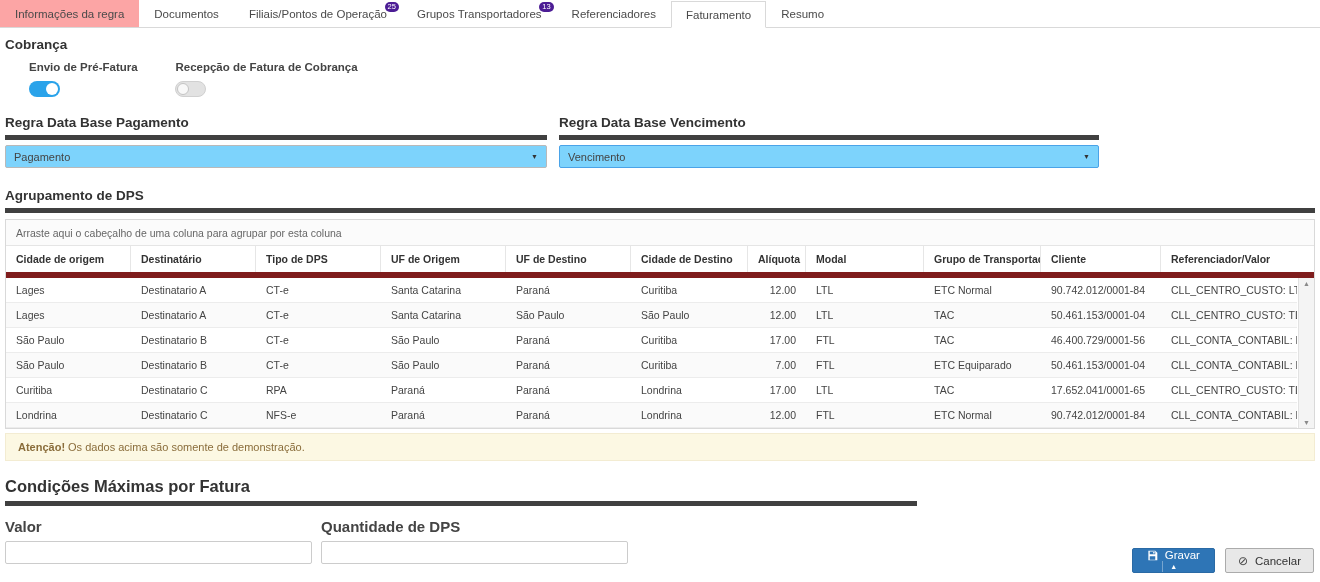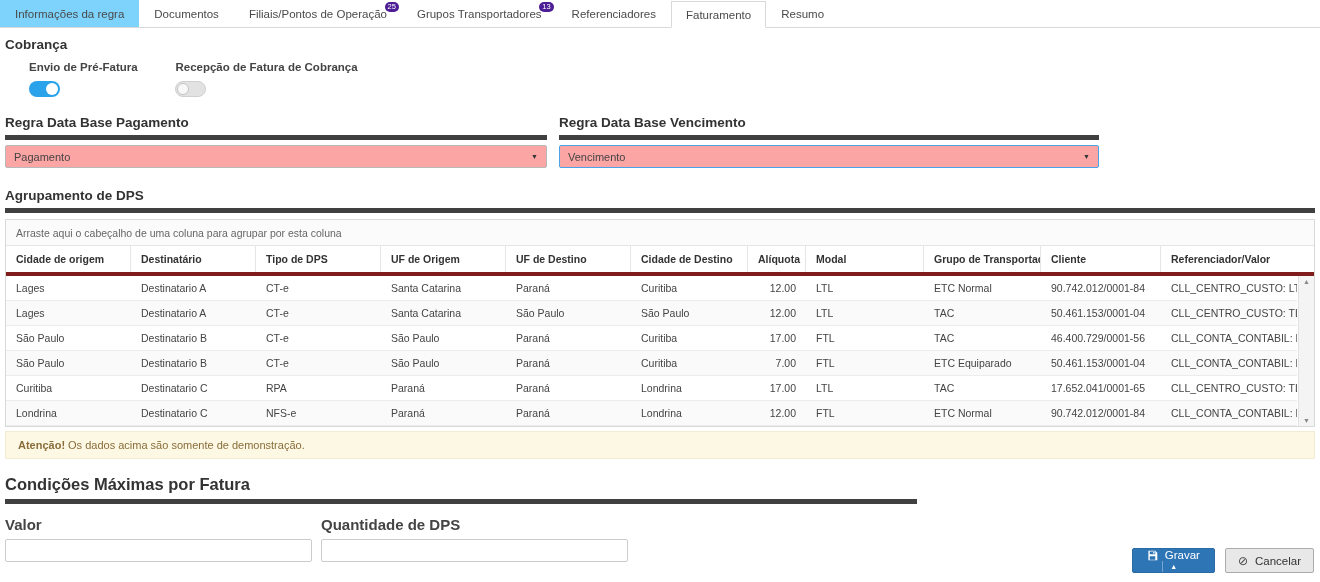--- a/index.html
+++ b/index.html
@@ -3,21 +3,21 @@
 <meta charset="utf-8">
 <style>
   * { margin:0; padding:0; box-sizing:border-box; }
   html,body { width:1320px; height:582px; background:#fff; overflow:hidden;
     font-family:"Liberation Sans","DejaVu Sans",sans-serif; color:#444; position:relative; }
 
   
   .tabbar { display:flex; align-items:flex-end; height:28px; border-bottom:1px solid #d9d9d9; padding-left:0; }
   .tab { position:relative; font-size:11.5px; color:#4a4a4a; padding:7px 14px 6px 14px; height:27px;
          cursor:pointer; white-space:nowrap; background:transparent; border:1px solid transparent; }
-  .tab.dimmed { background:#7dd3fc; }
+  .tab.dimmed { background:#fca5a5; }
   .tab.active { background:#fff; border:1px solid #d9d9d9; border-bottom:1px solid #fff; margin-bottom:-1px; }
   .tab .badge { position:absolute; top:1px; right:2px; background:#4c1d95; color:#fff; font-size:7.5px;
          line-height:10px; min-width:14px; text-align:center; border-radius:7px; padding:0 3px; }
 
   .content { padding:0 5px; position:relative; }
 
   
   .sec-title { font-weight:bold; color:#333; }
   .t14 { font-size:13.5px; }
   .t17 { font-size:16.5px; }
@@ -30,37 +30,37 @@
   .switch.on  { background:#2aa3ea; }
   .switch.off { background:#e2e2e2; border:1px solid #d0d0d0; }
   .knob { width:12px; height:12px; border-radius:50%; background:#fff; position:absolute; top:2px; }
   .switch.on  .knob { right:2px; }
   .switch.off .knob { left:1px; top:1px; border:1px solid #c4c4c4; background:#f8f8f8; }
 
   
   .select-row { display:flex; margin-top:18px; }
   .sel-col1 { width:542px; }
   .sel-col2 { width:540px; margin-left:12px; }
-  .selectbox { margin-top:5px; height:23px; border:1px solid #b9b9b9; border-radius:2px; background:#fca5a5;
+  .selectbox { margin-top:5px; height:23px; border:1px solid #b9b9b9; border-radius:2px; background:#7dd3fc;
       display:flex; align-items:center; justify-content:space-between; padding:0 8px; font-size:11px;
       color:#444; cursor:pointer; }
   .selectbox.focus { border:1px solid #4aa3e8; }
   .selectbox .arrow { font-size:7px; color:#333; }
 
   
   .grid-wrap { margin-top:20px; }
   .grid { border:1px solid #d9d9d9; margin-top:6px; position:relative; }
   .group-bar { height:26px; display:flex; align-items:center; padding-left:10px; font-size:10.5px;
       color:#666; background:#fbfbfb; border-bottom:1px solid #e5e5e5; }
   .grow { display:grid; grid-template-columns:125px 125px 125px 125px 125px 117px 58px 118px 117px 120px 1fr; }
   .gc { padding:6px 10px; font-size:10.5px; color:#444; overflow:hidden; white-space:nowrap; }
   .gc.h { font-weight:bold; color:#333; border-right:1px solid #e6e6e6; padding-top:7px; padding-bottom:7px; }
   .gc.h:last-child { border-right:none; }
   .gc.num { text-align:right; }
-  .ghead { border-bottom:4px solid #7f1d1d; background:#fff; padding-right:17px; }
+  .ghead { border-bottom:6px solid #7f1d1d; background:#fff; padding-right:17px; }
   .gbody { position:relative; padding-right:17px; }
   .gbody .grow { border-bottom:1px solid #ececec; background:#fff; }
   .gbody .grow.alt { background:#fafafa; }
   .gbody .grow:last-child { border-bottom:none; }
   .vscroll { position:absolute; top:0; right:0; width:16px; height:100%; background:#f4f4f4;
       border-left:1px solid #e2e2e2; display:flex; flex-direction:column; justify-content:space-between;
       align-items:center; padding:2px 0; font-size:7px; color:#8a8a8a; }
 
   
   .warnbar { margin-top:4px; background:#fcf8e3; border:1px solid #f3ecd2; padding:7px 12px;

